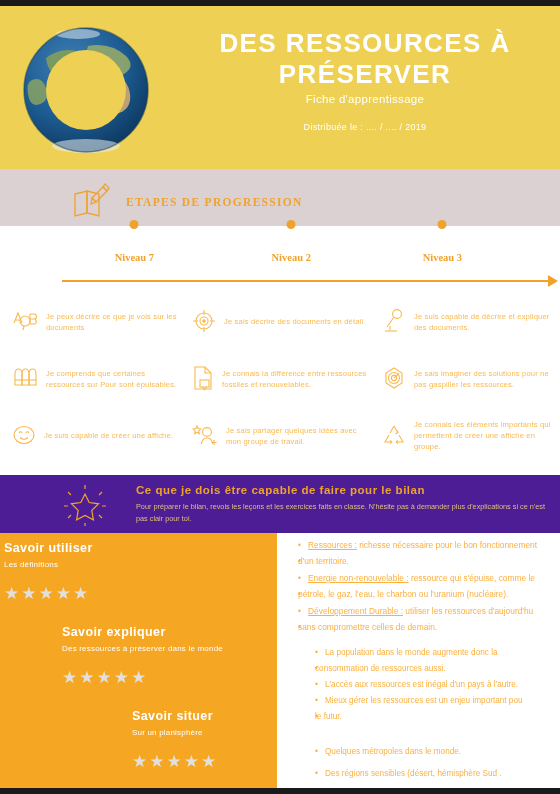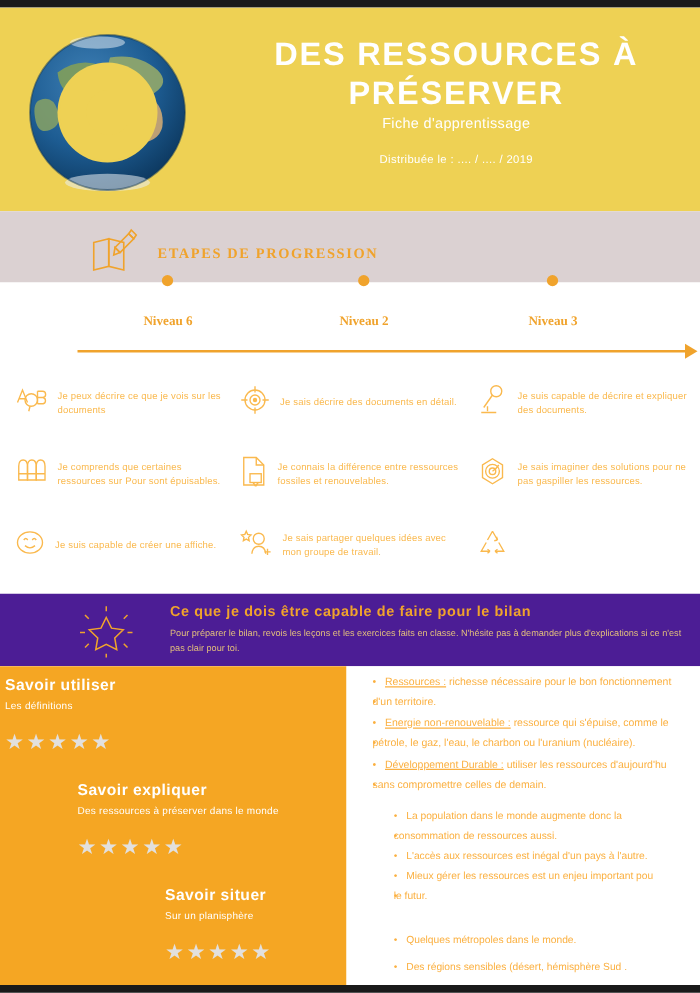--- a/index.html
+++ b/index.html
@@ -353,21 +353,21 @@
         </svg>
       </span>
       <span class="band-title">ETAPES DE PROGRESSION</span>
     </div>
   </div>
 
   <div class="timeline">
     <div class="dot" style="left:24%"></div>
     <div class="dot" style="left:52%"></div>
     <div class="dot" style="left:79%"></div>
-    <div class="lvl" style="left:24%">Niveau 6</div>
+    <div class="lvl" style="left:24%">Niveau 7</div>
     <div class="lvl" style="left:52%">Niveau 2</div>
     <div class="lvl" style="left:79%">Niveau 3</div>
     <div class="arrow-line"></div>
     <div class="arrow-head"></div>
   </div>
 
   <div class="skills">
 
     <div class="skill-row">
       <div class="skill-cell c1">
@@ -468,20 +468,21 @@
         <span class="skill-ico">
           <svg width="24" height="24" viewBox="0 0 24 24" fill="none" stroke="#fab94e" stroke-width="1.1">
             <path d="M12 3 L16 10 M12 3 L8 10"></path>
             <path d="M7 12 L3 19 h7"></path>
             <path d="M17 12 L21 19 h-7"></path>
             <path d="M16 10 l-2.6 0.6 M16 10 l-0.8 -2.6"></path>
             <path d="M10 19 l-2 -1.6 M10 19 l-2 1.6"></path>
             <path d="M14 19 l2 -1.6 M14 19 l2 1.6"></path>
           </svg>
         </span>
+        <span class="skill-text">Je connais les éléments importants qui permettent de créer une affiche en groupe.</span>
       </div>
     </div>
   </div>
 
   <div class="bilan">
     <span class="bilan-ico">
       <svg width="46" height="44" viewBox="0 0 46 44" fill="none" stroke="#f0a32c" stroke-width="1.2">
         <path d="M23 11 l4.2 8.5 L36.6 20.8 L29.8 27.4 L31.4 36.8 L23 32.4 L14.6 36.8 L16.2 27.4 L9.4 20.8 L18.8 19.5 Z"></path>
         <path d="M23 2 v4 M23 40 v3"></path>
         <path d="M6 9 l3 3 M37 32 l3 3"></path>

